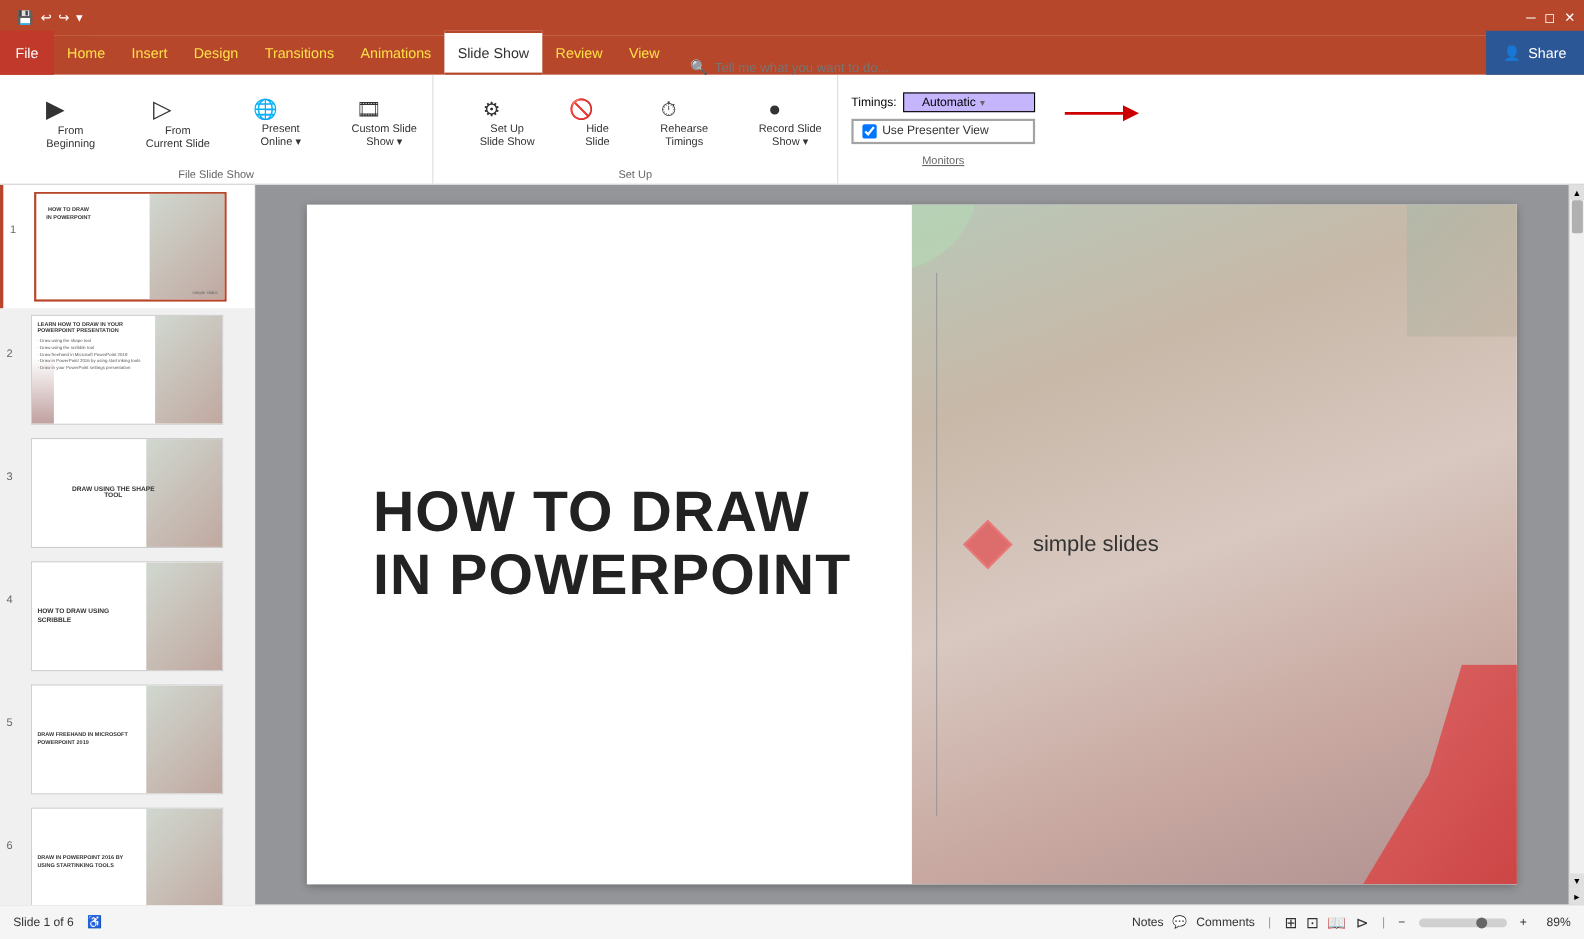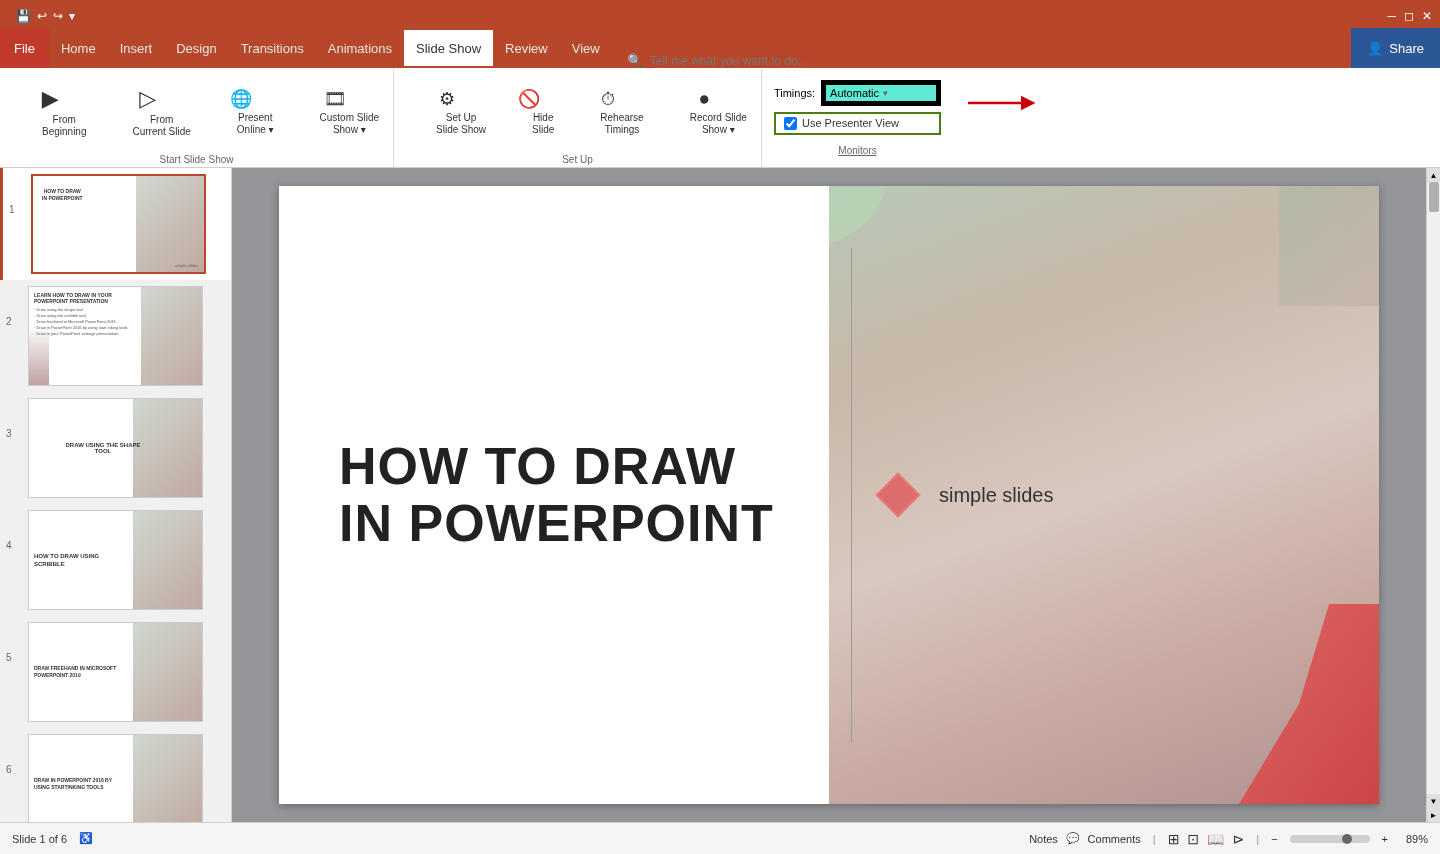--- a/index.html
+++ b/index.html
@@ -23,21 +23,21 @@
       background: #c0392b;
       color: white;
       padding: 6px 14px;
       font-size: 13px;
       cursor: pointer;
       height: 40px;
       display: flex;
       align-items: center;
     }
     .menu-item {
-      color: #e5e5e5;
+      color: #fde047;
       padding: 6px 12px;
       font-size: 13px;
       cursor: pointer;
       height: 40px;
       display: flex;
       align-items: center;
     }
     .menu-item.active {
       background: white;
       color: #b7472a;
@@ -85,21 +85,21 @@
       justify-content: center;
       gap: 6px;
     }
     .monitors-row {
       display: flex;
       align-items: center;
       gap: 6px;
       font-size: 11px;
     }
     .presenter-view-box {
-      border: 2px solid #4d7c0f;
+      border: 2px solid #a3a3a3;
       padding: 3px 8px;
       display: flex;
       align-items: center;
       gap: 5px;
       font-size: 11px;
       color: #333;
     }
 
     .share-btn {
       margin-left: auto;
@@ -203,23 +203,23 @@
       background: #b7472a;
       height: 32px;
       padding: 0 8px;
       gap: 6px;
     }
     .quick-icon { color: white; font-size: 12px; cursor: pointer; }
 
     .monitor-dropdown {
       display: flex;
       align-items: center;
-      border: 5px solid #000000;
-      background: #5eead4;
-      padding: 2px 4px;
+      border: 1px solid #000000;
+      background: #c4b5fd;
+      padding: 2px 16px;
       font-size: 11px;
       gap: 4px;
       min-width: 120px;
     }
     .monitor-dropdown span { flex: 1; }
     .dropdown-arrow { font-size: 9px; color: #666; }
     .ribbon-section {
       display: flex;
       flex-direction: column;
       border-right: 1px solid #ddd;
@@ -301,21 +301,21 @@
       </div>
       <div class="ribbon-btn">
         <div class="btn-icon" style="font-size:18px;">🌐</div>
         <div class="btn-label">Present<br>Online ▾</div>
       </div>
       <div class="ribbon-btn">
         <div class="btn-icon" style="font-size:18px;">🎞</div>
         <div class="btn-label">Custom Slide<br>Show ▾</div>
       </div>
     </div>
-    <div class="ribbon-section-label">Start Slide Show</div>
+    <div class="ribbon-section-label">File Slide Show</div>
   </div>
 
   <div class="ribbon-section">
     <div class="ribbon-section-buttons">
       <div class="ribbon-btn">
         <div class="btn-icon" style="font-size:18px;">⚙</div>
         <div class="btn-label">Set Up<br>Slide Show</div>
       </div>
       <div class="ribbon-btn">
         <div class="btn-icon" style="font-size:18px;">🚫</div>

